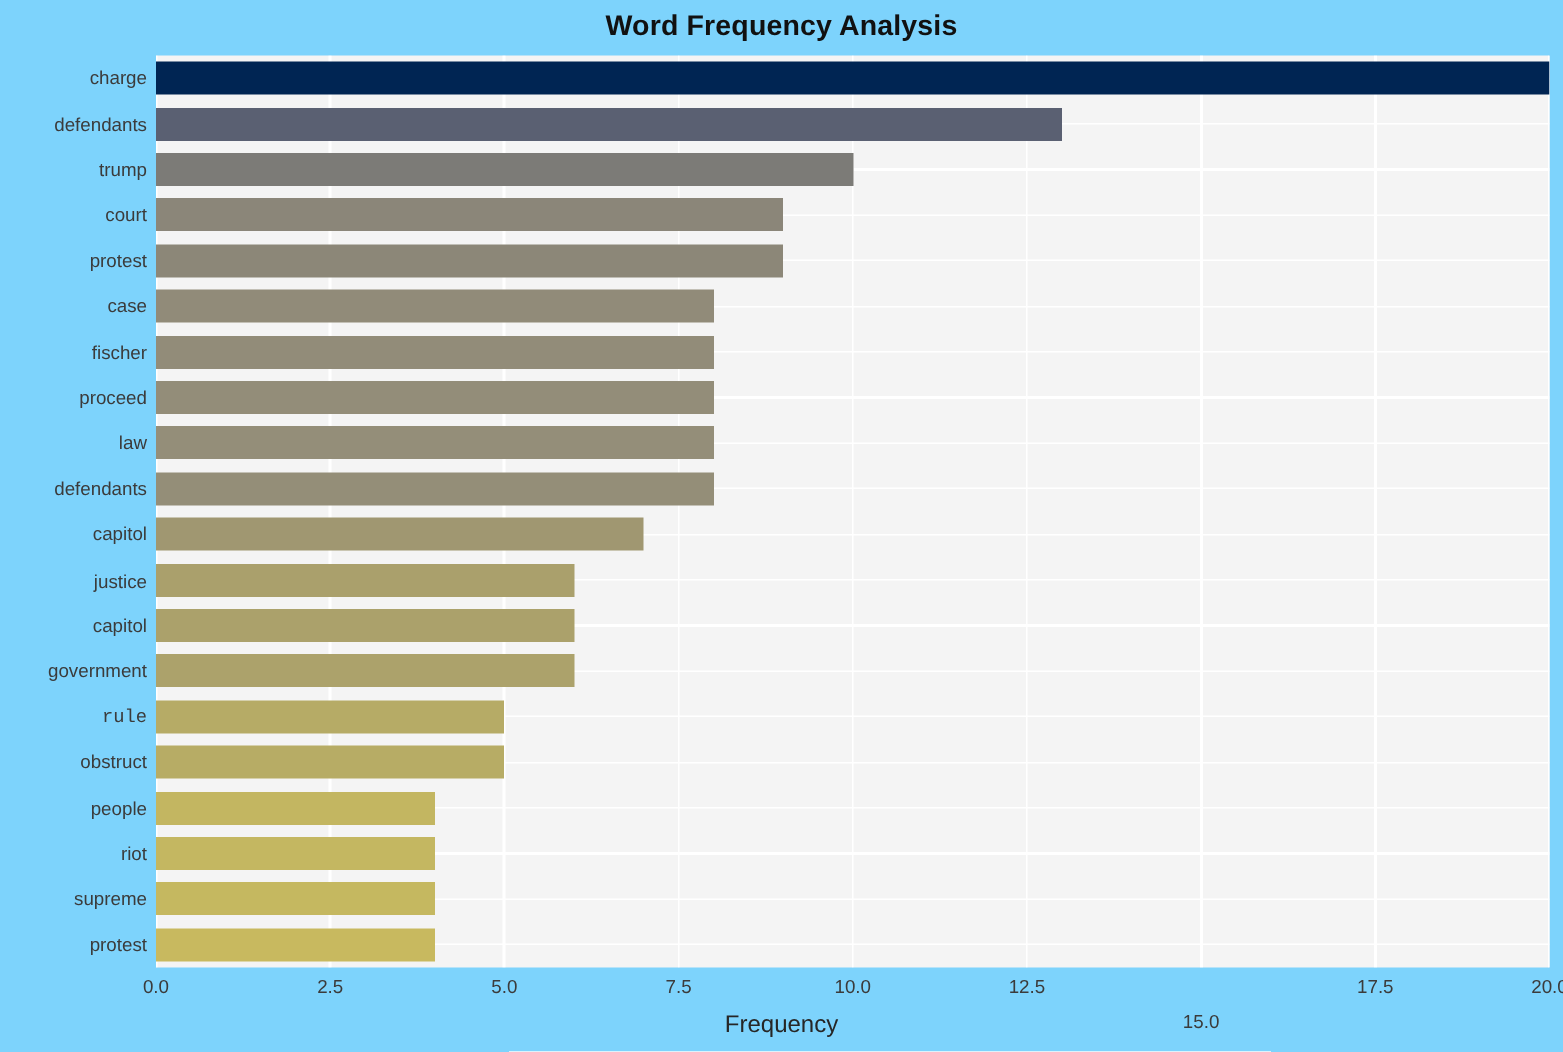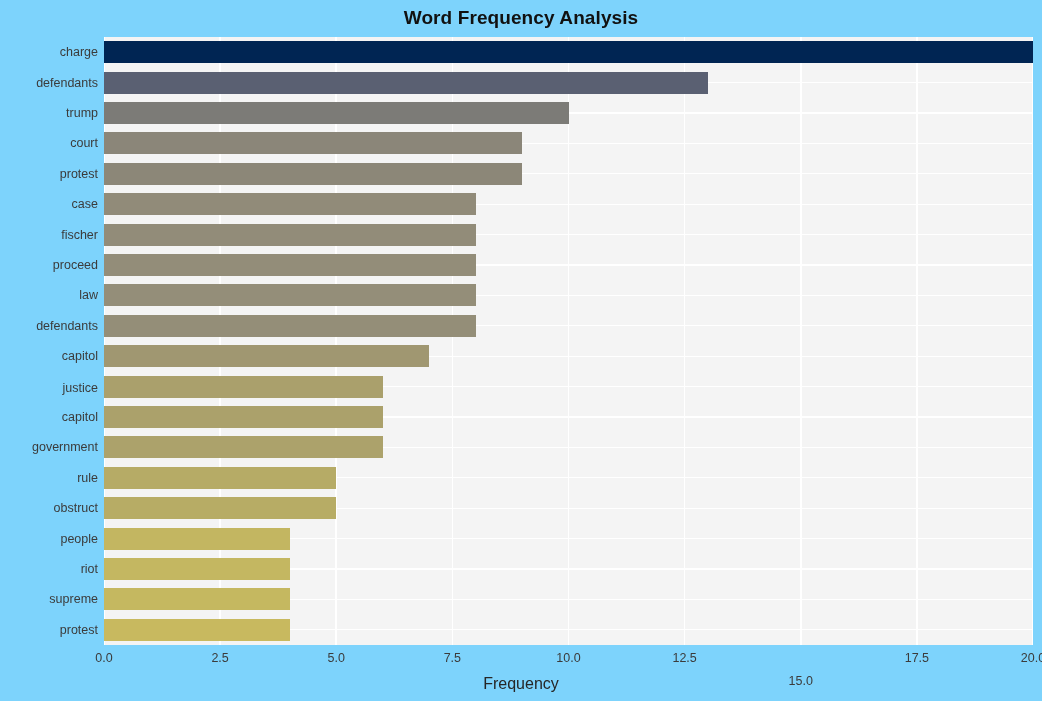--- a/index.html
+++ b/index.html
@@ -180,21 +180,21 @@
       <div class="ytick" style="top: 129.8px;">protest</div>
       <div class="ytick" style="top: 160.2px;">case</div>
       <div class="ytick" style="top: 190.6px;">fischer</div>
       <div class="ytick" style="top: 221px;">proceed</div>
       <div class="ytick" style="top: 251.4px;">law</div>
       <div class="ytick" style="top: 281.8px;">defendants</div>
       <div class="ytick" style="top: 312.2px;">capitol</div>
       <div class="ytick" style="top: 344px;">justice</div>
       <div class="ytick" style="top: 373px;">capitol</div>
       <div class="ytick" style="top: 403.4px;">government</div>
-      <div class="ytick" style="top: 433.8px;">rule</div>
+      <div class="ytick" style="top: 433.8px; font-family: Liberation Mono, monospace;">rule</div>
       <div class="ytick" style="top: 464.2px;">obstruct</div>
       <div class="ytick" style="top: 494.6px;">people</div>
       <div class="ytick" style="top: 525px;">riot</div>
       <div class="ytick" style="top: 555.4px;">supreme</div>
       <div class="ytick" style="top: 585.8px;">protest</div>
     </div>
 
   <div id="xlabels">
       <div class="xtick" style="left: 104px;">0.0</div>
       <div class="xtick" style="left: 220.125px;">2.5</div>

